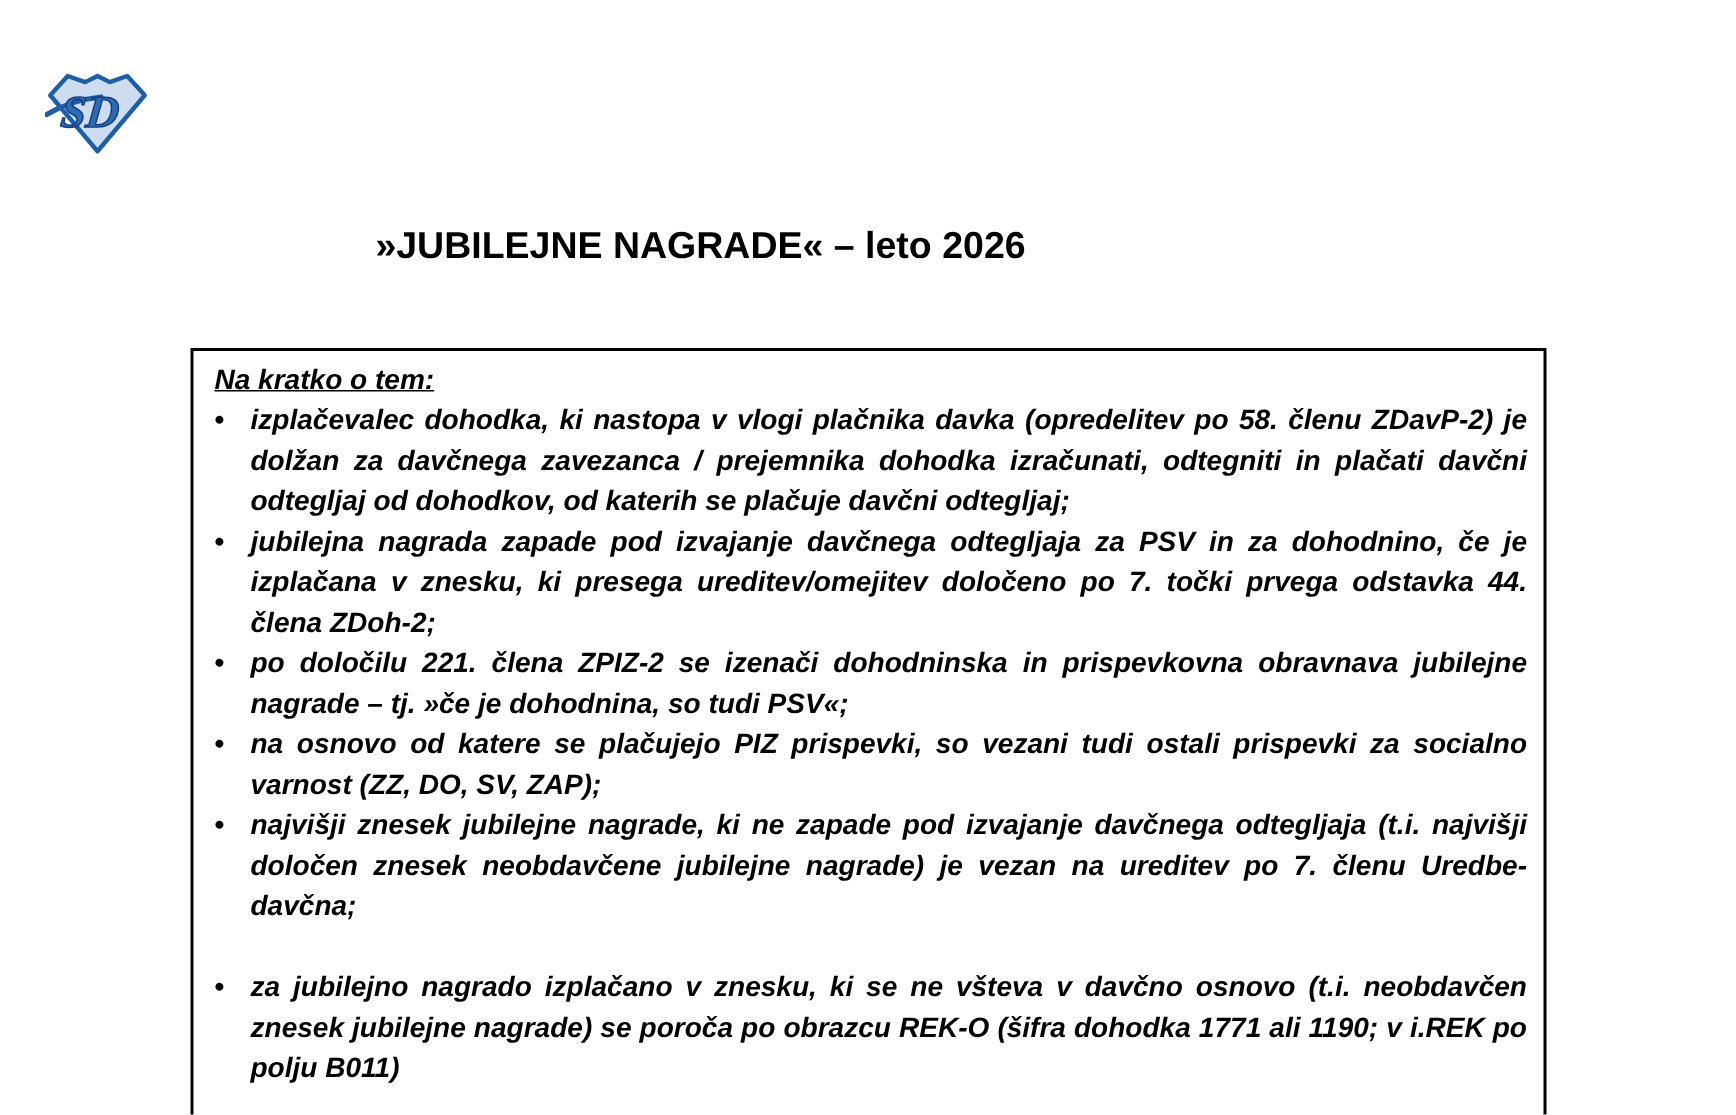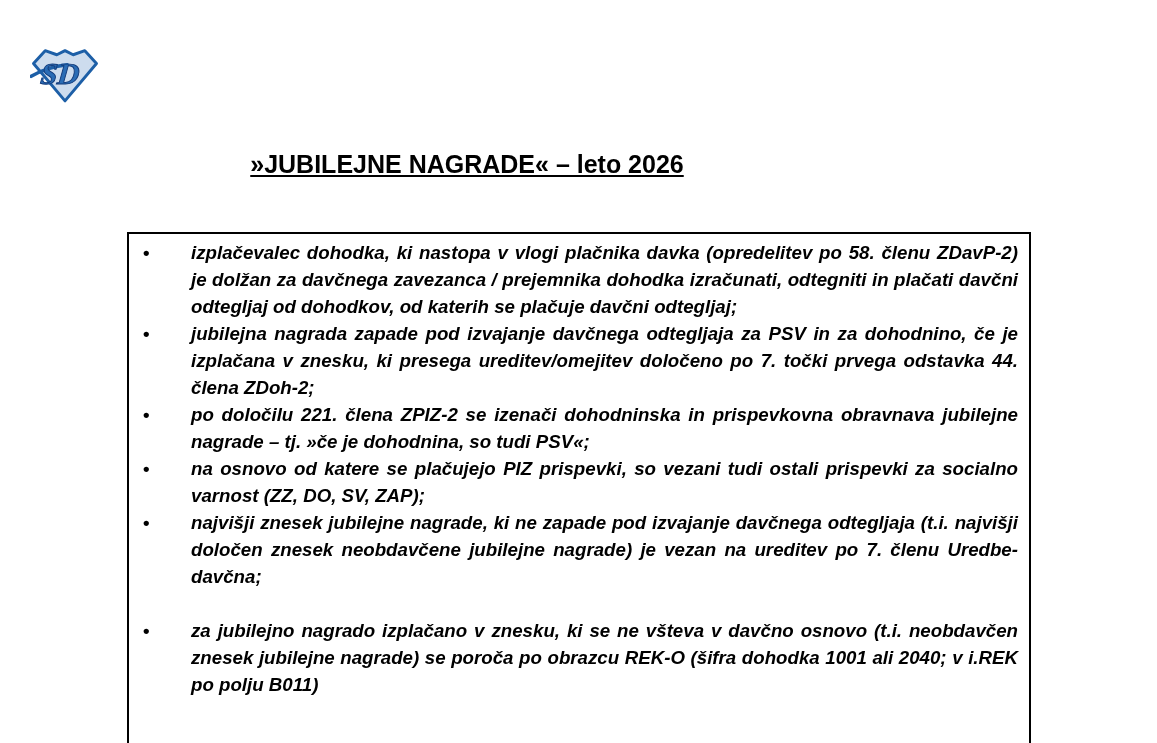--- a/index.html
+++ b/index.html
@@ -24,21 +24,20 @@
   }
 
   .doc-title {
     position: absolute;
     left: 0; top: 150px;
     width: 934px;
     text-align: center;
     font-size: 25px;
     font-weight: bold;
     font-family: "Liberation Sans", sans-serif;
-    text-decoration: underline;
   }
 
   .summary-box {
     position: absolute;
     left: 127px; top: 232px;
     width: 904px; height: 620px;
     box-sizing: border-box;
     border: 2px solid #000;
     padding: 5px 11px 0 14px;
     font-size: 18.7px;
@@ -56,37 +55,37 @@
     display: flex;
     align-items: flex-start;
   }
   .bullet .marker {
     flex: 0 0 24px;
     font-style: normal;
   }
   .bullet .text {
     flex: 1;
     text-align: justify;
-    margin-left: 24px;
   }
 
   .para-spacer { height: 27px; }
 </style>
 </head>
 <body>
 
 <svg class="logo" viewBox="0 0 120 104" aria-hidden="true">
   <polygon points="6,34 26,12 46,19 60,12 74,19 94,12 114,34 60,98" stroke="#1d5fa7" stroke-width="5" stroke-linejoin="round" fill="#cddcee"></polygon>
   <path d="M2,56 C22,44 44,38 64,36" fill="none" stroke-width="6" stroke-linecap="round" stroke="#1d5fa7"></path>
   <text x="24" y="70" font-size="52" stroke="#123a7a" stroke-width="1.6" transform="skewX(-6)" fill="#2a6cb5">SD</text>
 </svg>
 
 <div class="doc-title">»JUBILEJNE NAGRADE« – leto 2026</div>
 
 <div class="summary-box">
+  <div class="summary-heading">Na kratko o tem:</div>
 
   <div>
 
       <div class="bullet">
         <span class="marker">•</span>
         <span class="text">izplačevalec dohodka, ki nastopa v vlogi plačnika davka (opredelitev po 58. členu ZDavP-2) je dolžan za davčnega zavezanca / prejemnika dohodka izračunati, odtegniti in plačati davčni odtegljaj od dohodkov, od katerih se plačuje davčni odtegljaj;</span>
       </div>
 
       <div class="bullet">
         <span class="marker">•</span>
@@ -108,16 +107,16 @@
         <span class="text">najvišji znesek jubilejne nagrade, ki ne zapade pod izvajanje davčnega odtegljaja (t.i. najvišji določen znesek neobdavčene jubilejne nagrade) je vezan na ureditev po 7. členu Uredbe-davčna;</span>
       </div>
     </div>
 
   <div class="para-spacer"></div>
 
   <div>
 
       <div class="bullet">
         <span class="marker">•</span>
-        <span class="text">za jubilejno nagrado izplačano v znesku, ki se ne všteva v davčno osnovo (t.i. neobdavčen znesek jubilejne nagrade) se poroča po obrazcu REK-O (šifra dohodka 1001 ali 2040; v i.REK po polju B011)</span>
+        <span class="text">za jubilejno nagrado izplačano v znesku, ki se ne všteva v davčno osnovo (t.i. neobdavčen znesek jubilejne nagrade) se poroča po obrazcu REK-O (šifra dohodka 1771 ali 1190; v i.REK po polju B011)</span>
       </div>
     </div>
 </div>
 
 </body></html>

